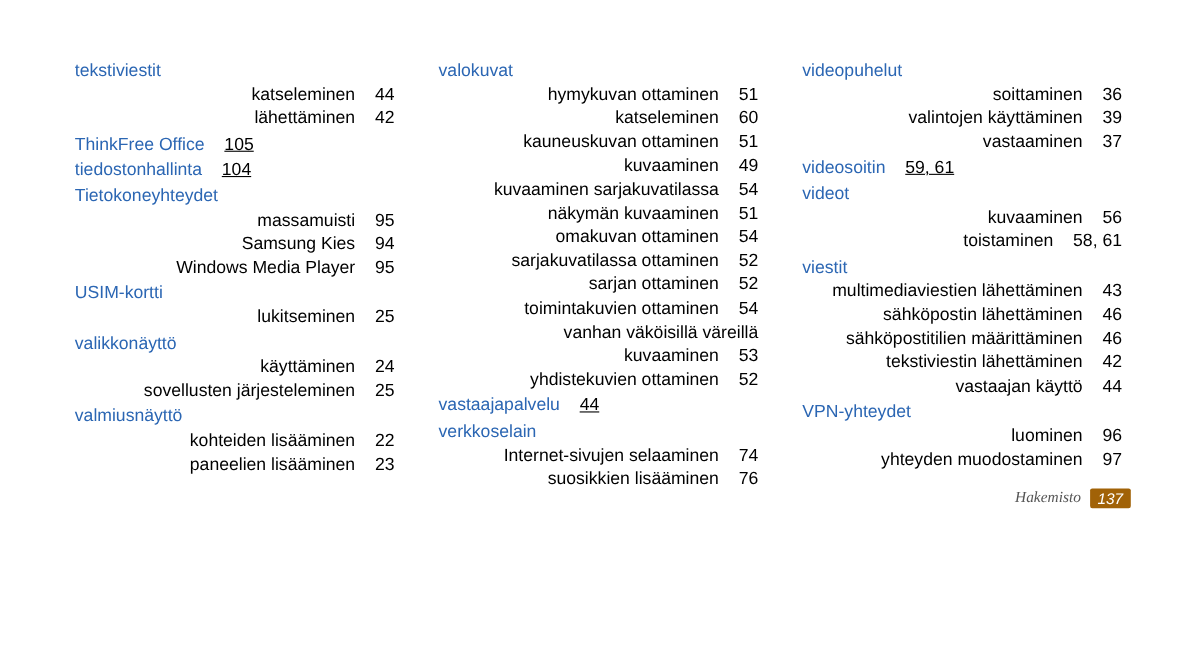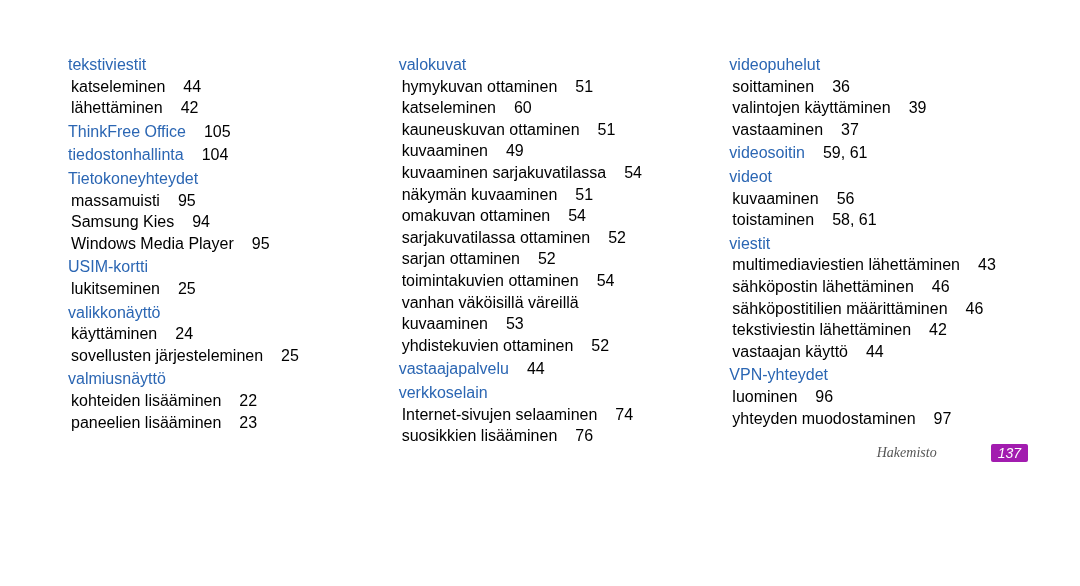--- a/index.html
+++ b/index.html
@@ -1,26 +1,26 @@
 <!DOCTYPE html>
 <html><head>
 <meta charset="utf-8">
 <style>
   html,body{margin:0;padding:0;width:1080px;height:586px;background:#fff;font-family:"Segoe UI",Arial,sans-serif;font-size:16px;color:#000;}
   .page{position:relative;width:1080px;height:480px;box-sizing:border-box;padding:52px 60px 0 68px;}
   .cols{display:flex;gap:40px;}
   .col{flex:1;min-width:0;}
   .heading{color:#2b66b3;font-size:16px;line-height:1.35;margin-top:2px;white-space:nowrap;}
-  .heading .pg{color:#000;margin-left:18px;}
-  .sub{color:#000;font-size:16px;line-height:1.35;margin-left:3px;white-space:nowrap;}
+  .heading .pg{color:#000;margin-left:18px;text-decoration:underline;}
+  .sub{color:#000;font-size:16px;line-height:1.35;margin-left:24px;white-space:nowrap;text-align:right;}
   .sub .pg{margin-left:18px;}
   .multiline{white-space:normal;}
   .footer{position:absolute;right:52px;bottom:18px;display:flex;align-items:center;gap:8px;}
   .footer-label{font-style:italic;color:#555;font-size:14px;font-family:Liberation Serif, serif;}
-  .footer-badge{background:#a21caf;color:#fff;font-style:italic;font-size:14px;padding:1px 7px;border-radius:2px;margin-left:46px;}
+  .footer-badge{background:#a16207;color:#fff;font-style:italic;font-size:14px;padding:1px 7px;border-radius:2px;}
 </style>
 </head>
 <body>
 
 <div class="page">
   <div class="cols" id="cols">
       <div class="col">
         <div class="heading"><span>tekstiviestit</span></div>
         <div class="sub"><span>katseleminen</span><span class="pg">44</span></div>
         <div class="sub"><span>lähettäminen</span><span class="pg">42</span></div>

